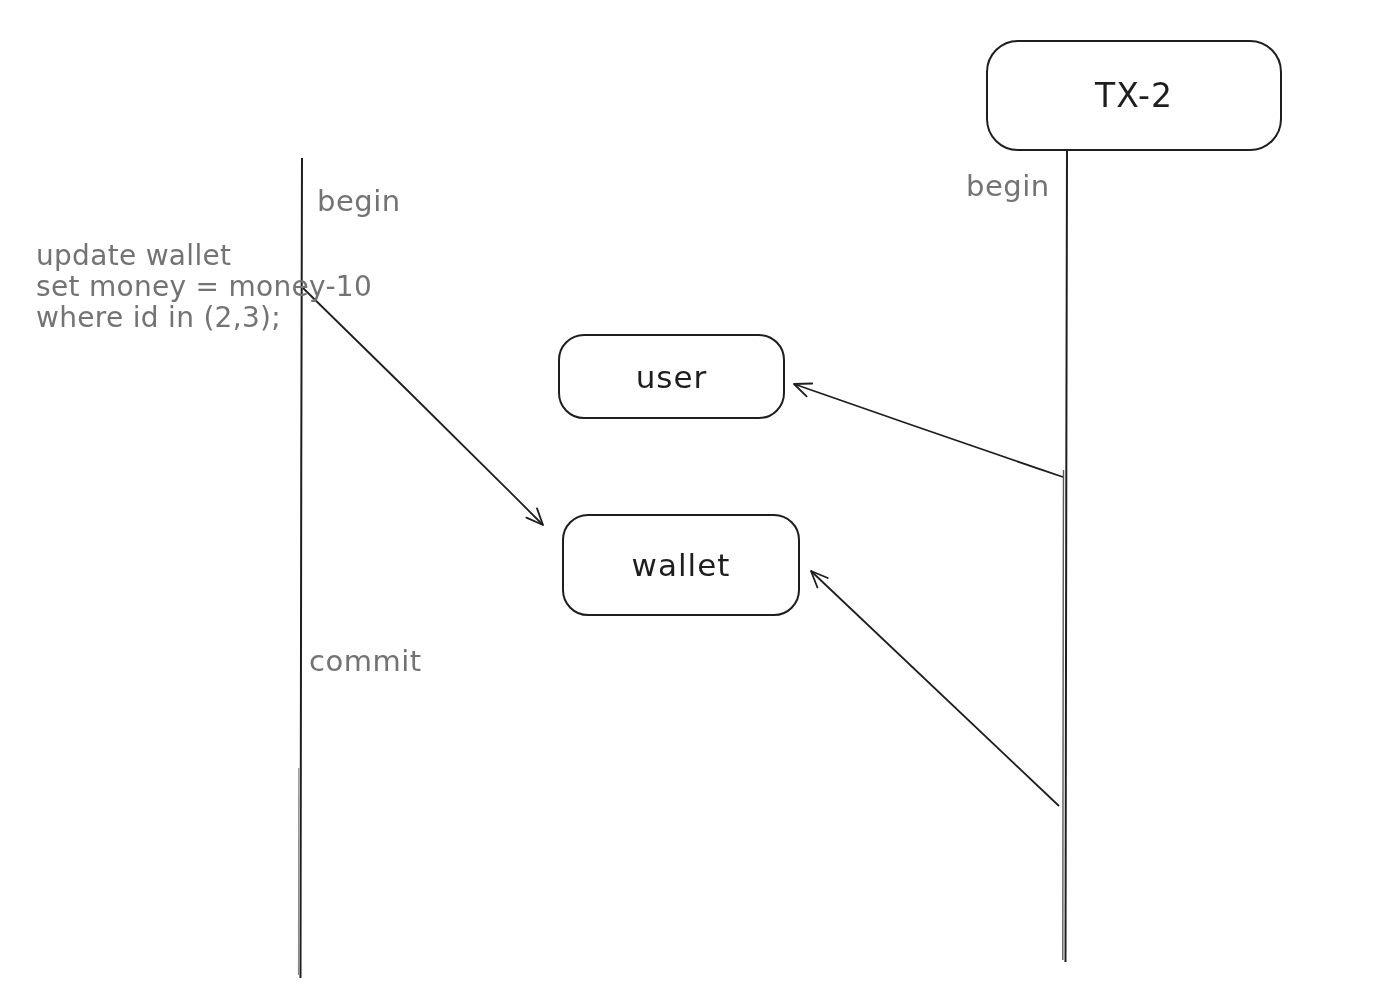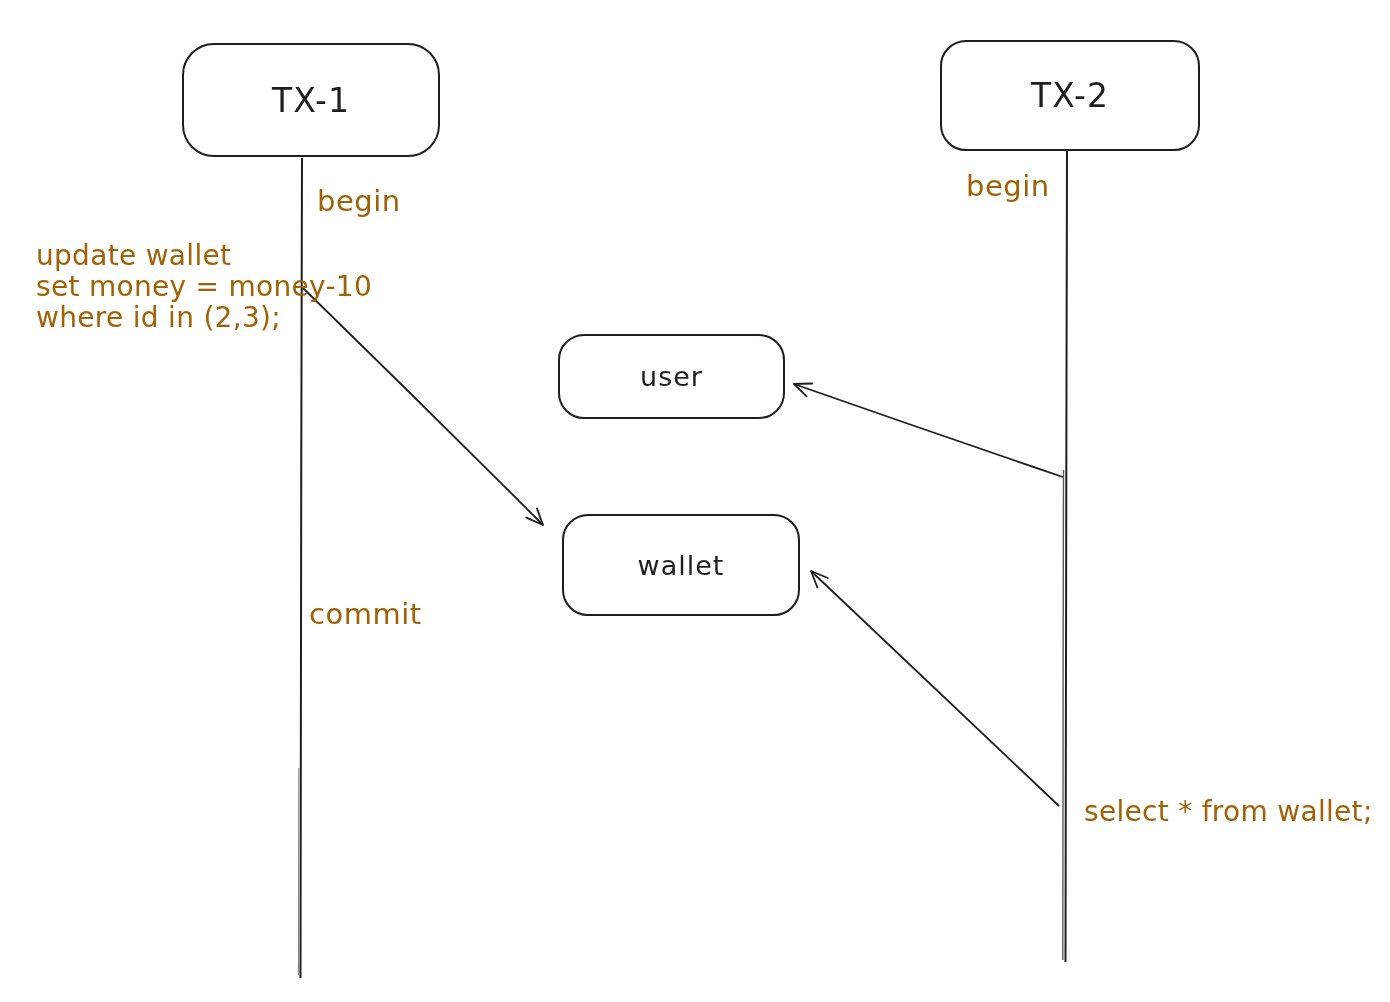--- a/index.html
+++ b/index.html
@@ -33,40 +33,40 @@
     align-items: center;
     justify-content: center;
   }
   .node-label {
     font-size: 33px;
     letter-spacing: 1px;
     color: #1e1e1e;
     white-space: nowrap;
   }
   .node-tx1 { left: 182px; top: 43px; width: 258px; height: 114px; }
-  .node-tx2 { left: 940px; top: 40px; width: 260px; height: 111px; border-radius: 26px; }
+  .node-tx2 { left: 986px; top: 40px; width: 296px; height: 111px; }
   .node-user   { left: 558px; top: 334px; width: 227px; height: 85px; border-radius: 26px; }
   .node-wallet { left: 562px; top: 514px; width: 238px; height: 102px; border-radius: 26px; }
-  .node-user .node-label, .node-wallet .node-label { font-size: 27px; }
+  .node-user .node-label, .node-wallet .node-label { font-size: 31px; }
 
   .annotation {
     position: absolute;
     font-size: 29px;
     line-height: 36px;
     letter-spacing: 0.5px;
     white-space: pre-line;
-    color: #a16207;
+    color: #737373;
   }
   .sql {
     font-size: 28px;
     line-height: 31px;
     letter-spacing: 0.3px;
   }
   .label-tx1-begin  { left: 317px; top: 183px; }
-  .label-tx1-commit { left: 309px; top: 596px; }
+  .label-tx1-commit { left: 309px; top: 643px; }
   .label-tx2-begin  { left: 966px; top: 168px; }
   .sql-tx1-update      { left: 36px;   top: 240px; }
   .sql-tx2-select-user { left: 1081px; top: 444px; }
   .sql-tx2-select-wallet { left: 1084px; top: 796px; }
 </style>
 </head>
 <body>
 
 <div class="canvas">
 
@@ -83,23 +83,20 @@
     <path d="M1067,151 C1066,420 1066.5,720 1065.5,962" fill="none" stroke="#1e1e1e" stroke-width="2"></path>
     <path d="M1063.5,470 C1063,640 1063.2,820 1062.8,960" fill="none" stroke="#5a5a5a" stroke-width="1.4"></path>
 
     <path d="M303,288 Q424,406 543,525" fill="none" stroke="#1e1e1e" stroke-width="1.8" marker-end="url(#ah)"></path>
 
     <path d="M1063,477 Q928,431 794,384" fill="none" stroke="#1e1e1e" stroke-width="1.8" marker-end="url(#ah)"></path>
 
     <path d="M1059,806 Q934,688 811,571" fill="none" stroke="#1e1e1e" stroke-width="1.8" marker-end="url(#ah)"></path>
   </svg>
 
-  <div class="node node-tx1">
-    <span class="node-label">TX-1</span>
-  </div>
 
   <div class="node node-tx2">
     <span class="node-label">TX-2</span>
   </div>
 
   <div class="node node-user">
     <span class="node-label">user</span>
   </div>
 
   <div class="node node-wallet">
@@ -110,15 +107,14 @@
 
   <div class="annotation sql sql-tx1-update">update wallet
 set money = money-10
 where id in (2,3);</div>
 
   <div class="annotation label-tx1-commit">commit</div>
 
   <div class="annotation label-tx2-begin">begin</div>
 
 
-  <div class="annotation sql sql-tx2-select-wallet">select * from wallet;</div>
 
 </div>
 
 </body></html>

